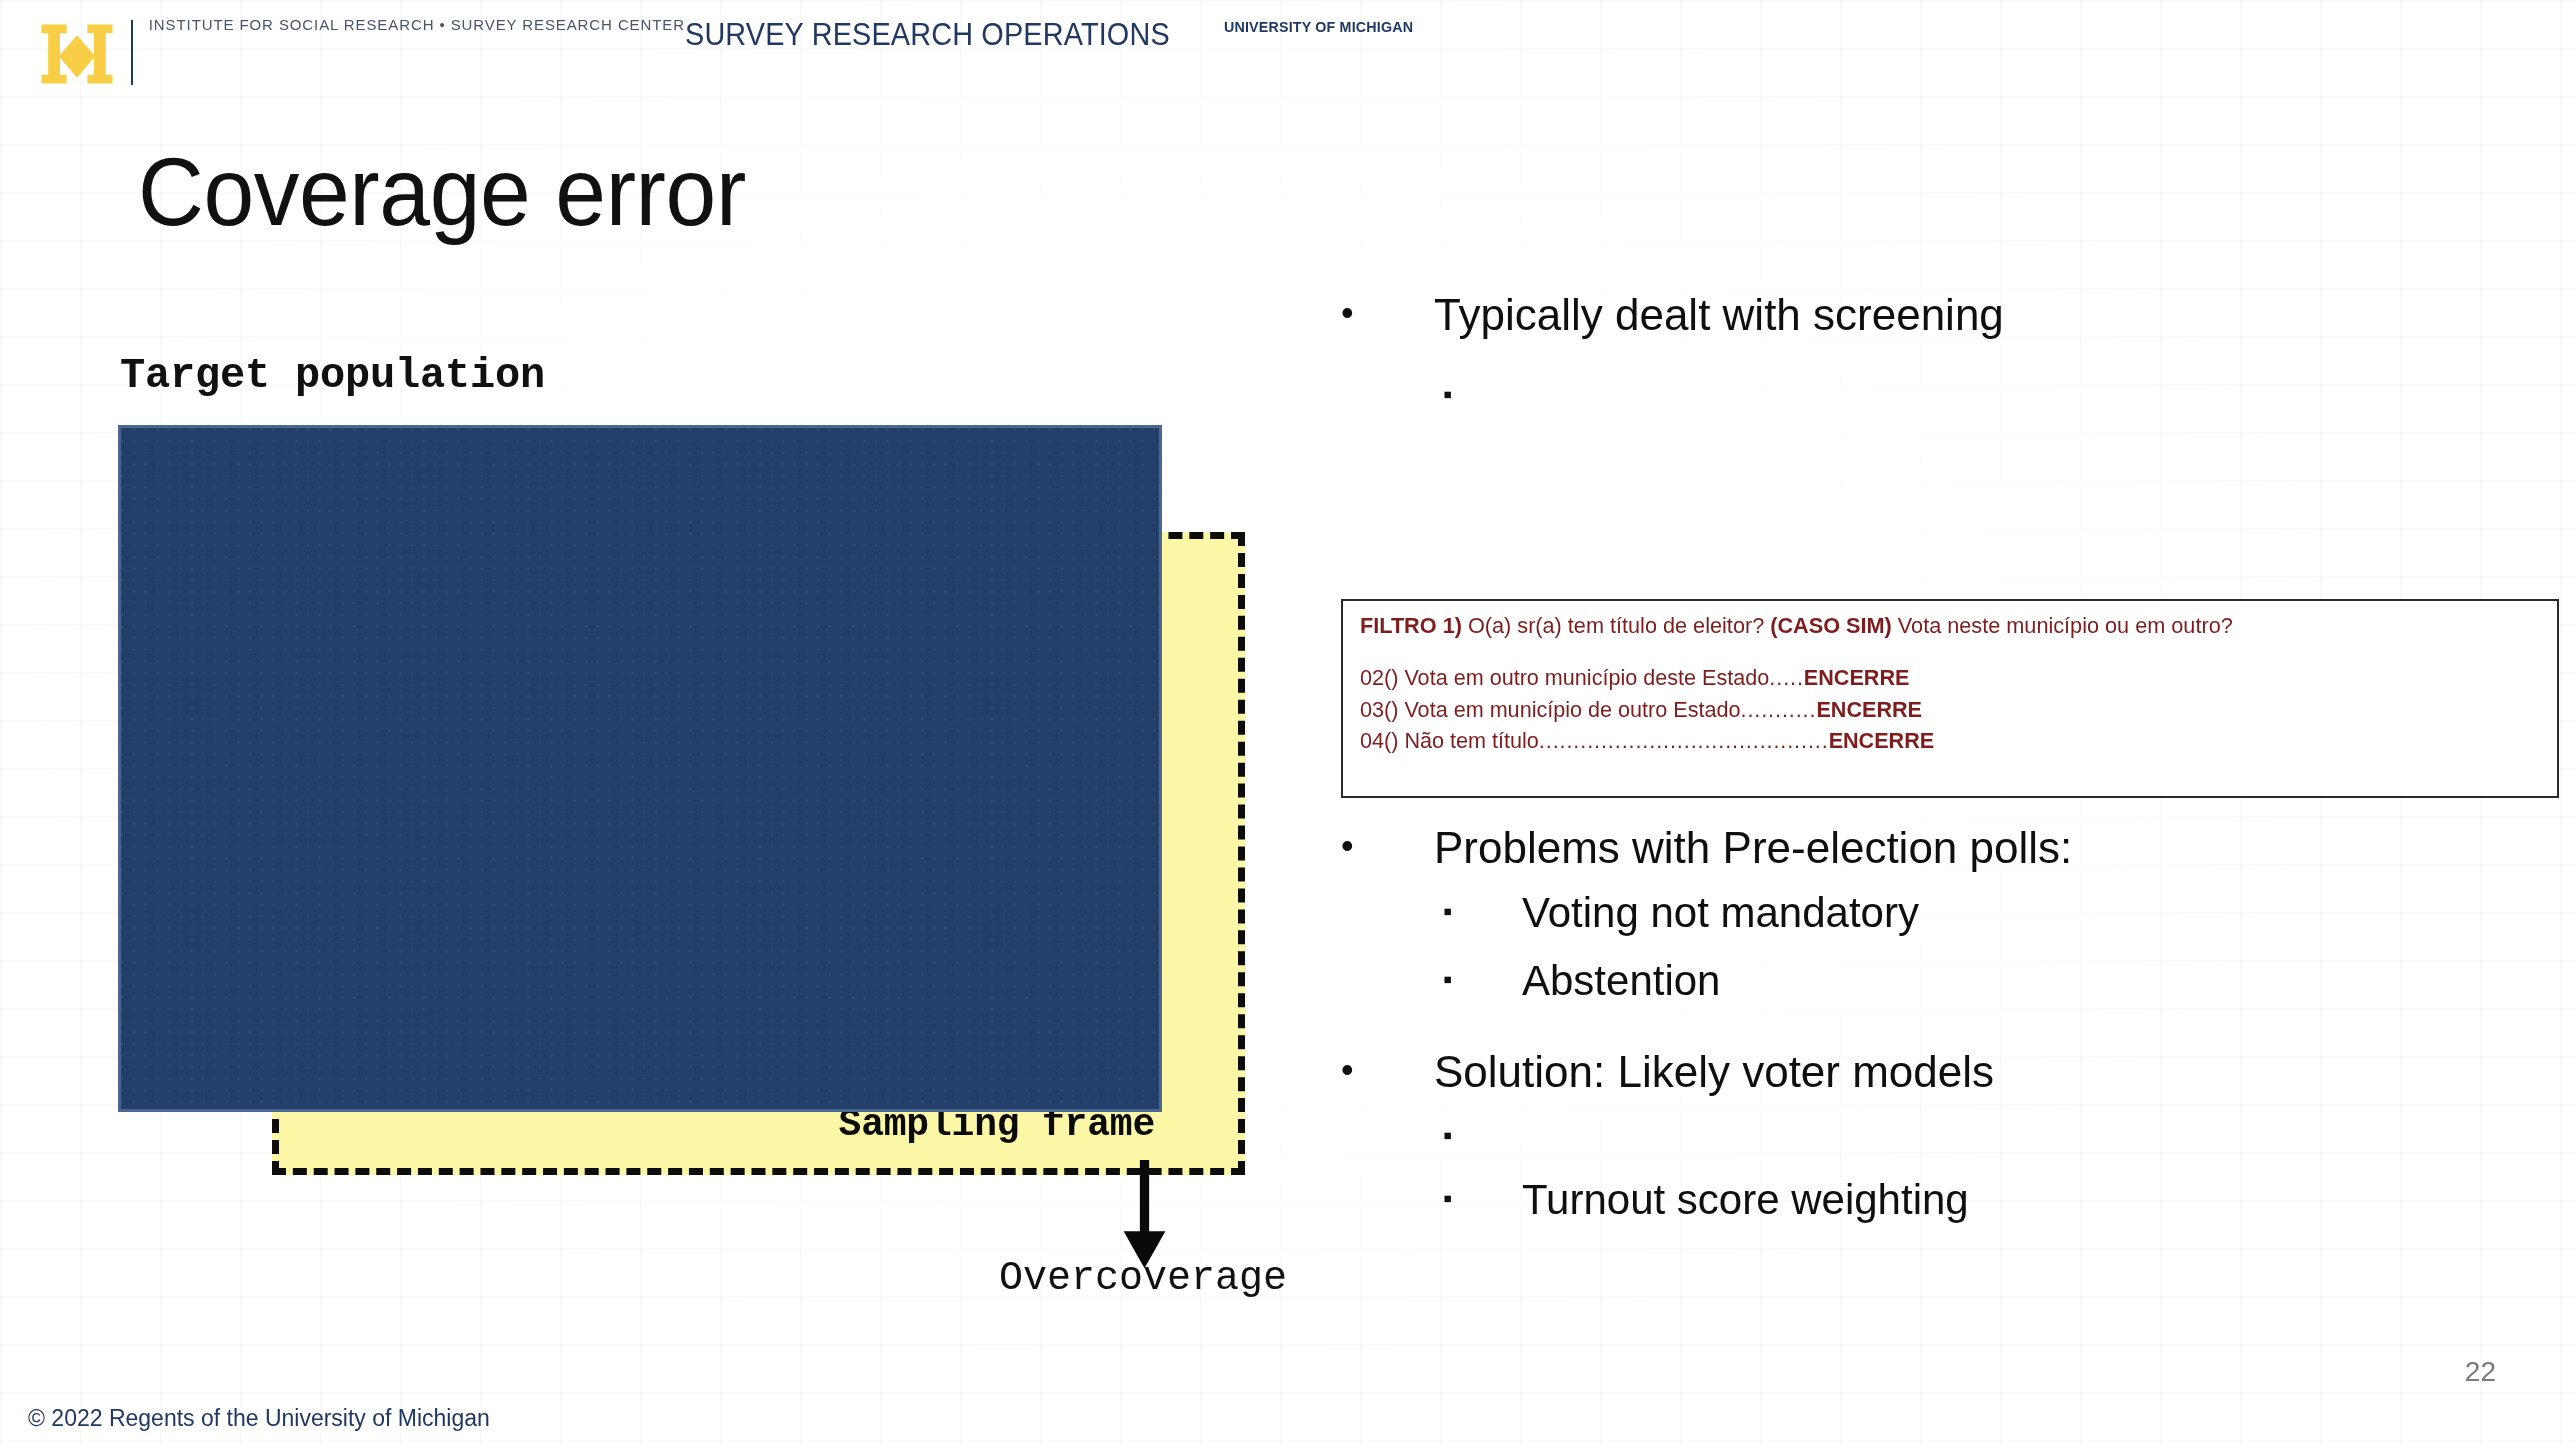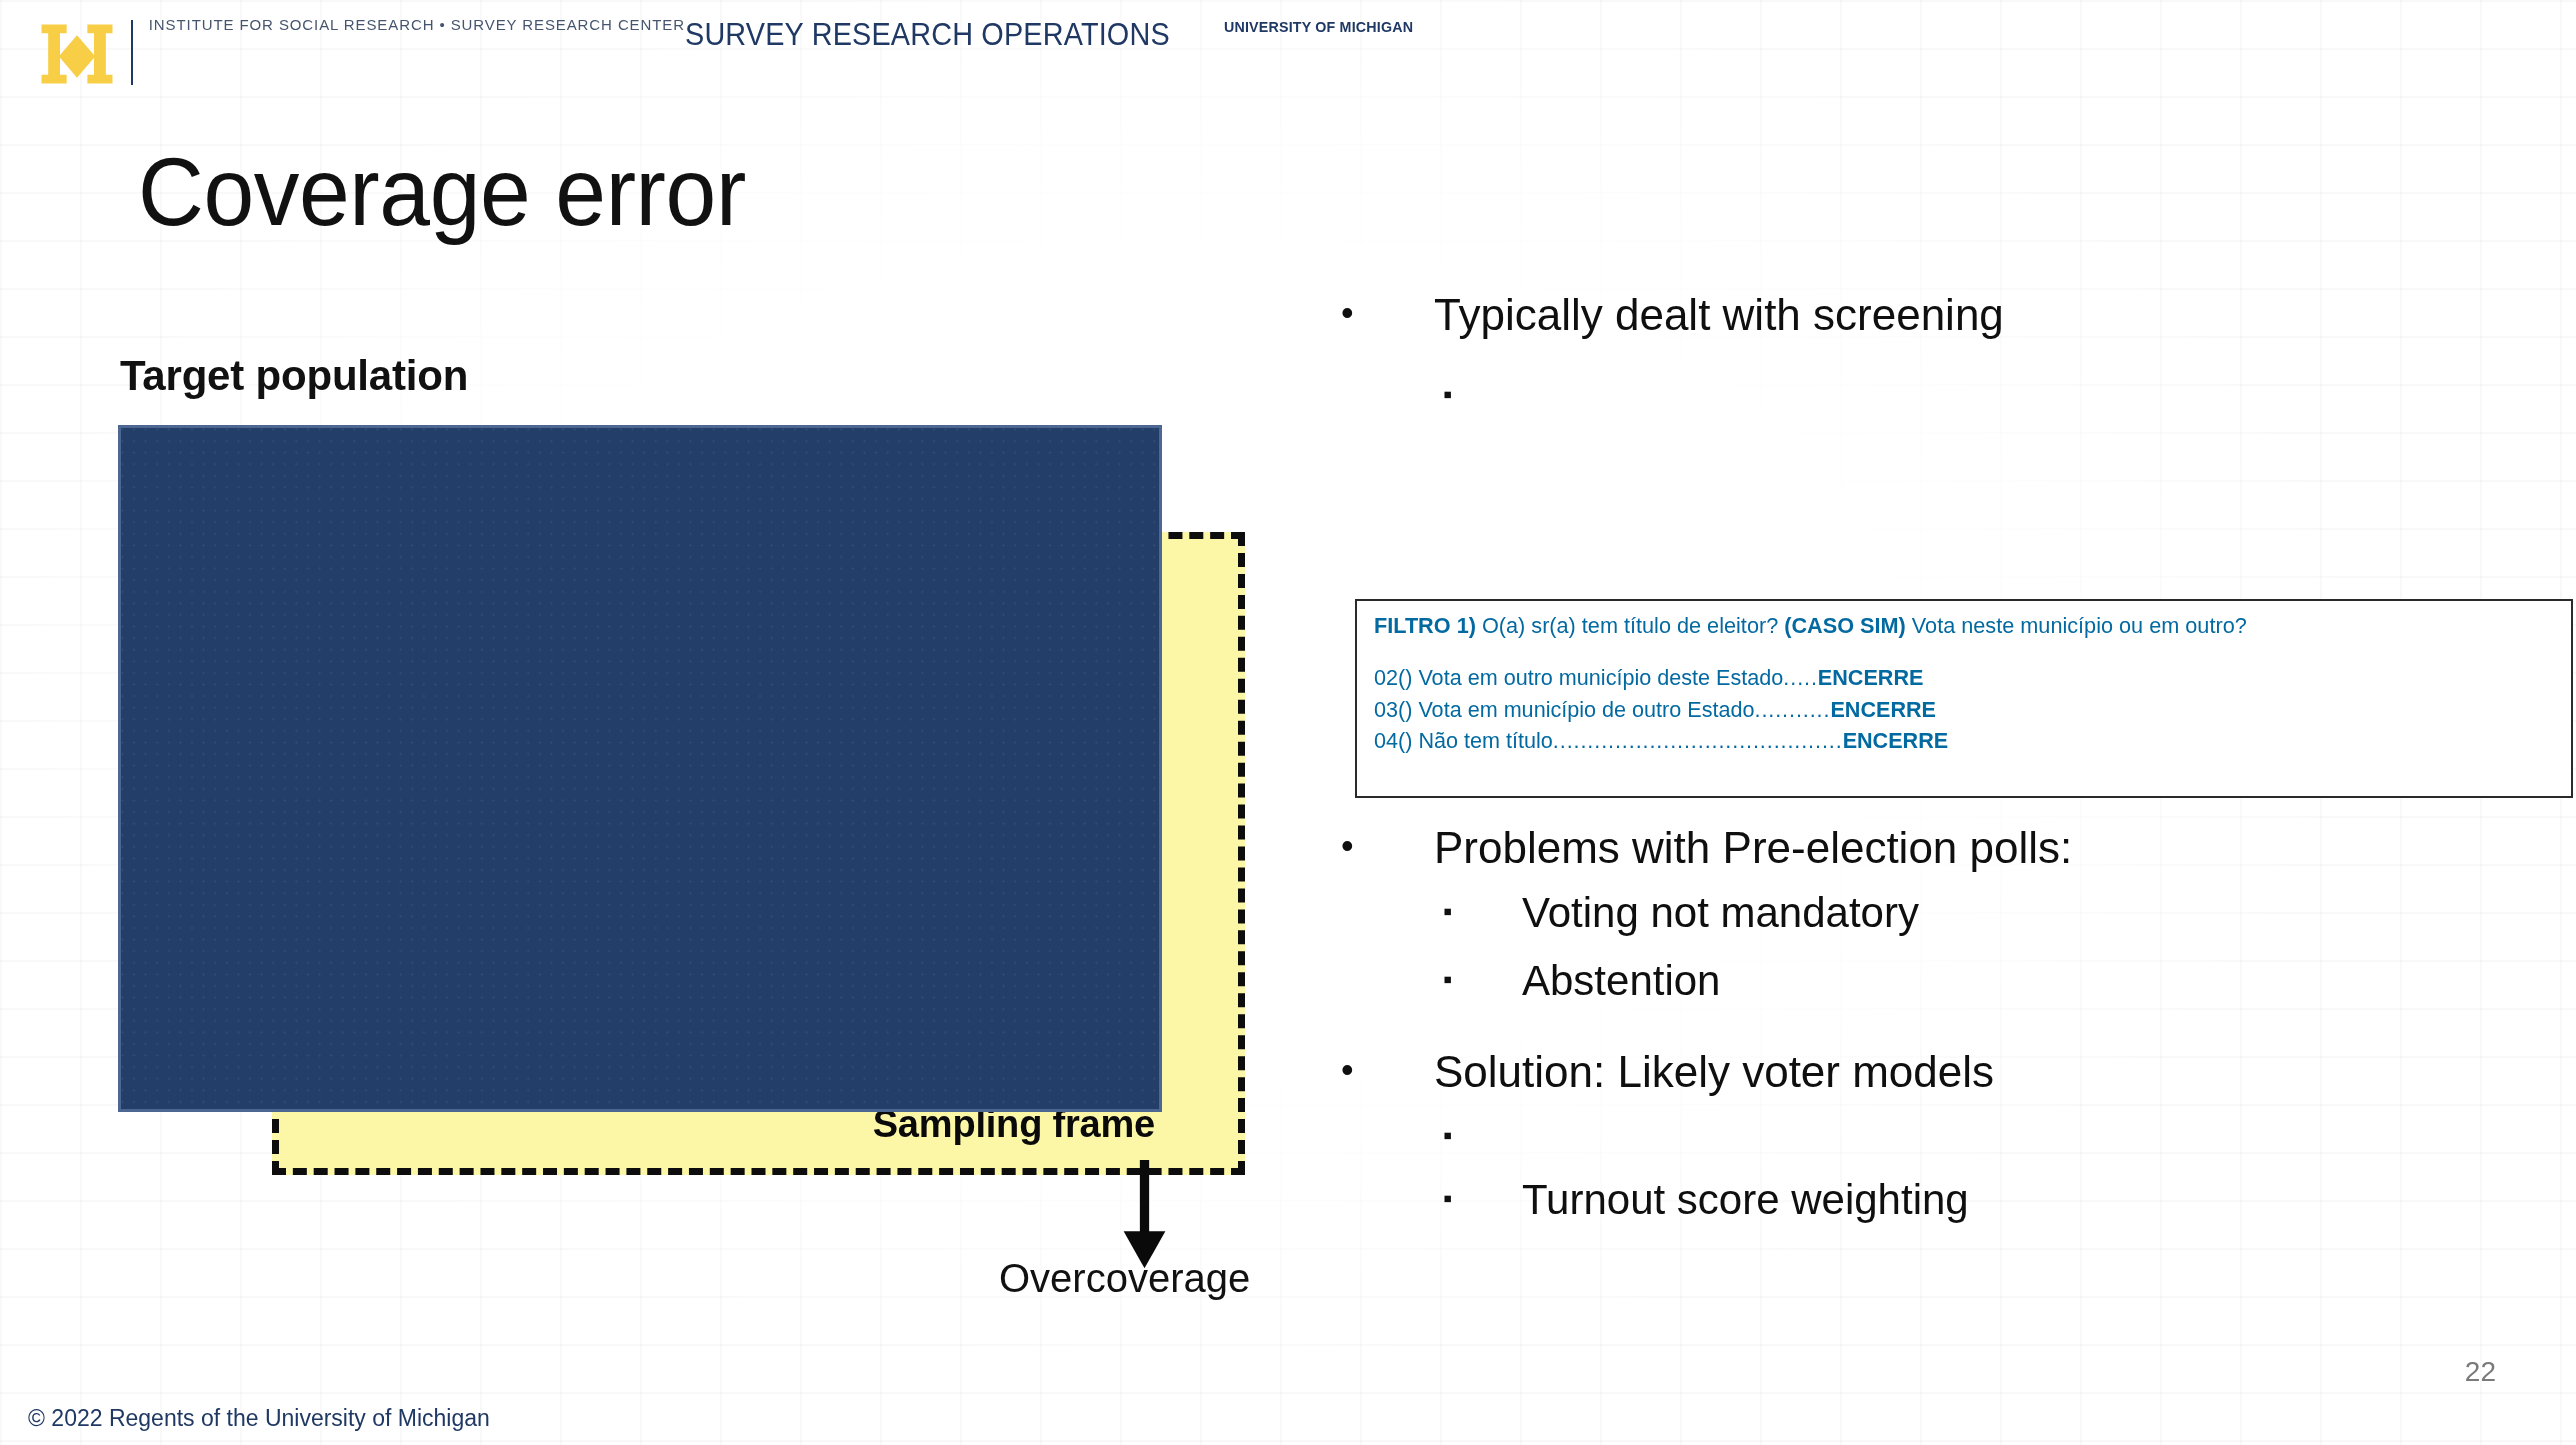--- a/index.html
+++ b/index.html
@@ -106,21 +106,21 @@
     font-weight: 400;
     color: #111111;
     line-height: 1.06;
     letter-spacing: -0.4px;
     white-space: nowrap;
     transform: scaleX(0.94);
     transform-origin: left top;
   }
 
   
-  .diagram { position: absolute; left: 0; top: 0; width: 1314px; height: 1446px; }
+  .diagram { position: absolute; left: 0; top: 0; width: 1314px; height: 1446px; font-family: Liberation Mono, monospace; }
 
   .label-target {
     position: absolute;
     left: 120px;
     top: 352px;
     font-size: 42px;
     font-weight: 700;
     color: #111111;
     letter-spacing: -0.2px;
     white-space: nowrap;
@@ -228,23 +228,22 @@
   .quest-box {
     position: absolute;
     left: 1341px;
     top: 599px;
     width: 1218px;
     height: 199px;
     background: #ffffff;
     border: 2.3px solid #2a2a2a;
     padding: 12.4px 15.5px 6.2px 17px;
     font-family: "Liberation Sans", sans-serif;
-    color: #0369a1;
+    color: #7f1d1d;
     overflow: hidden;
-    margin-left: 14px;
   }
   .quest-head {
     font-size: 22px;
     line-height: 1.18;
     white-space: nowrap;
     margin-bottom: 23px;
     transform: scaleX(0.985);
     transform-origin: left top;
   }
   .quest-head b { font-weight: 700; }

